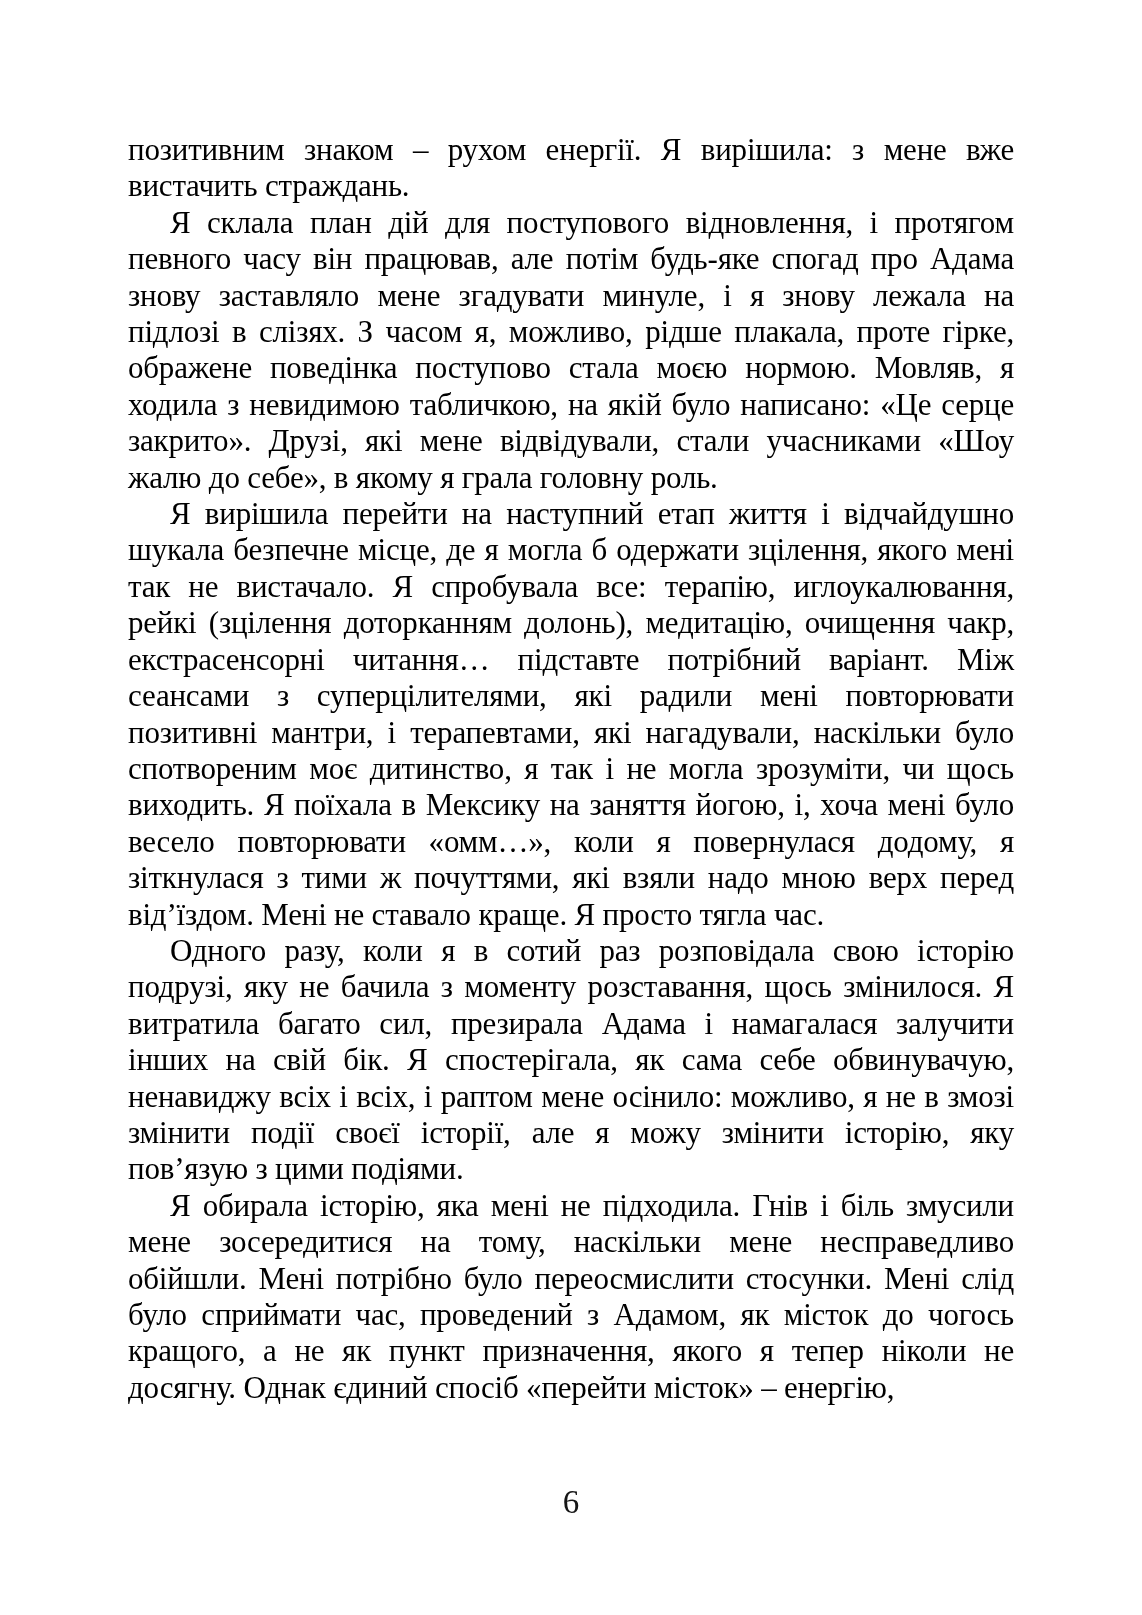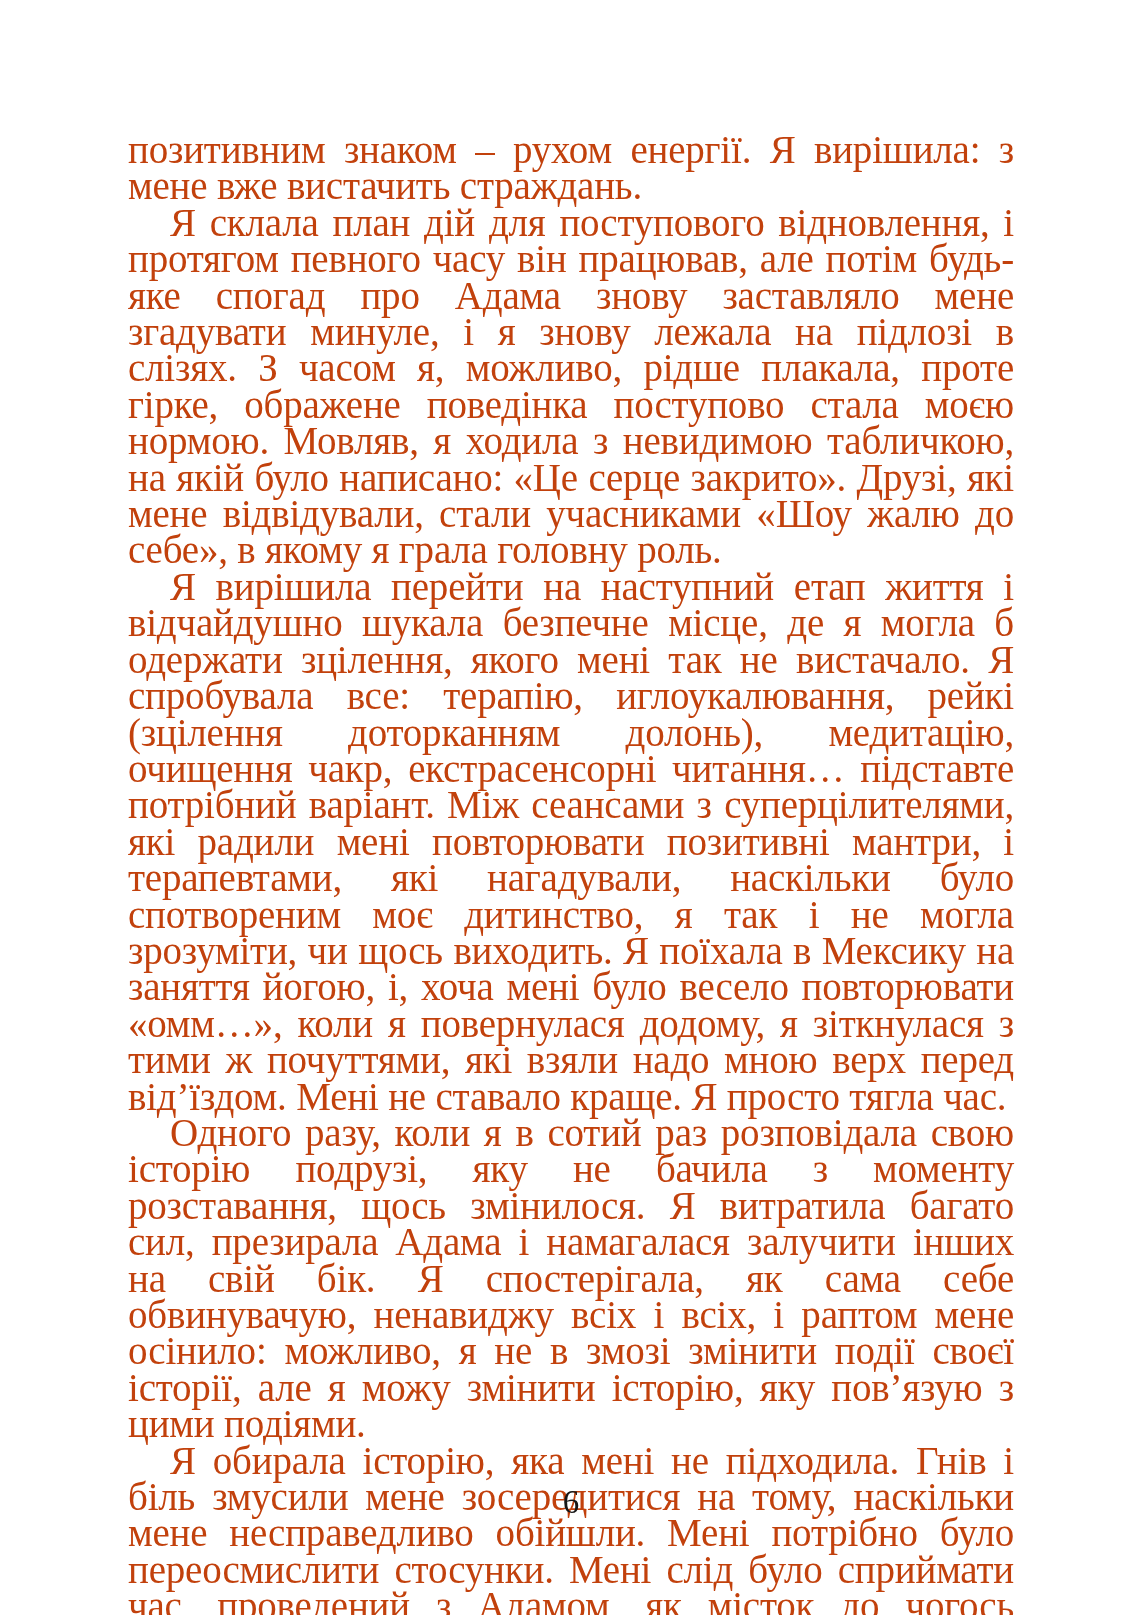--- a/index.html
+++ b/index.html
@@ -22,26 +22,26 @@
   }
   .text-block {
     position: absolute;
     left: 128px;
     top: 132px;
     width: 886px;
   }
   p.para {
     margin: 0;
     padding: 0;
-    font-size: 39px;
+    font-size: 31px;
     line-height: 36.4px;
     text-align: justify;
     text-indent: 42px;
     letter-spacing: -0.2px;
-    color: #c2410c;
+    color: #000000;
     -webkit-hyphens: none;
     hyphens: none;
     font-family: Liberation Serif, serif;
   }
   p.para.continuation {
     text-indent: 0;
   }
   .page-number {
     position: absolute;
     left: 0;

